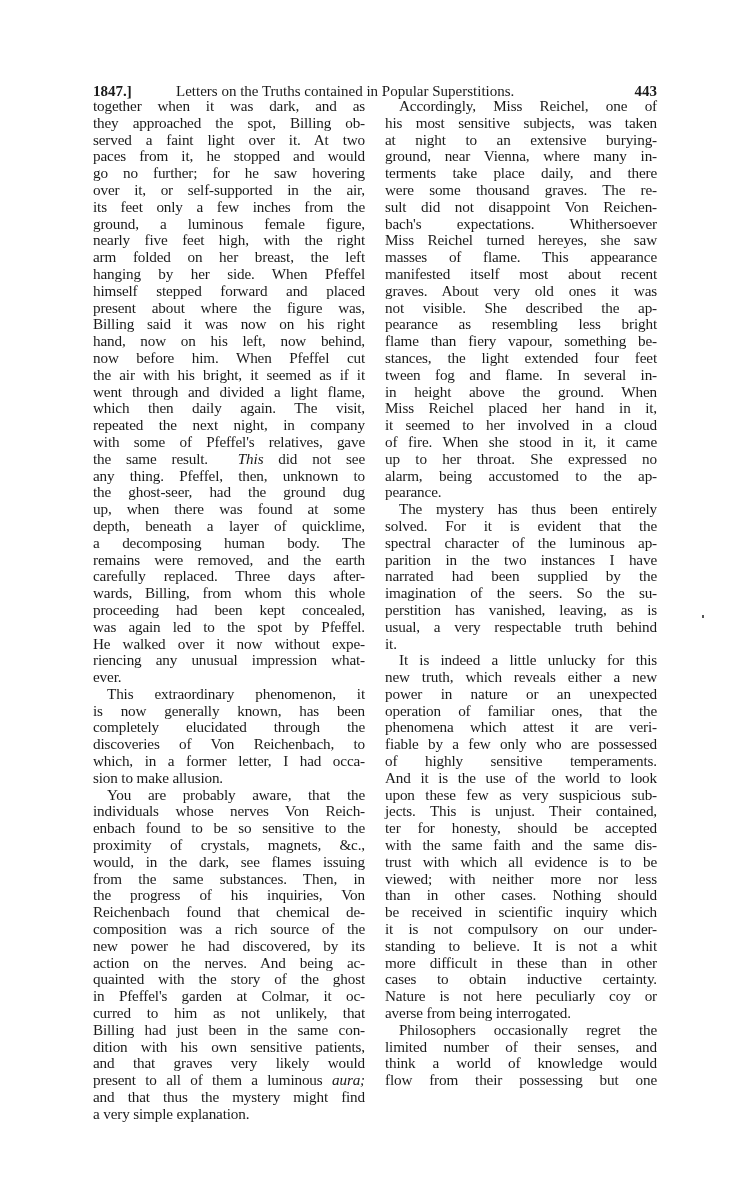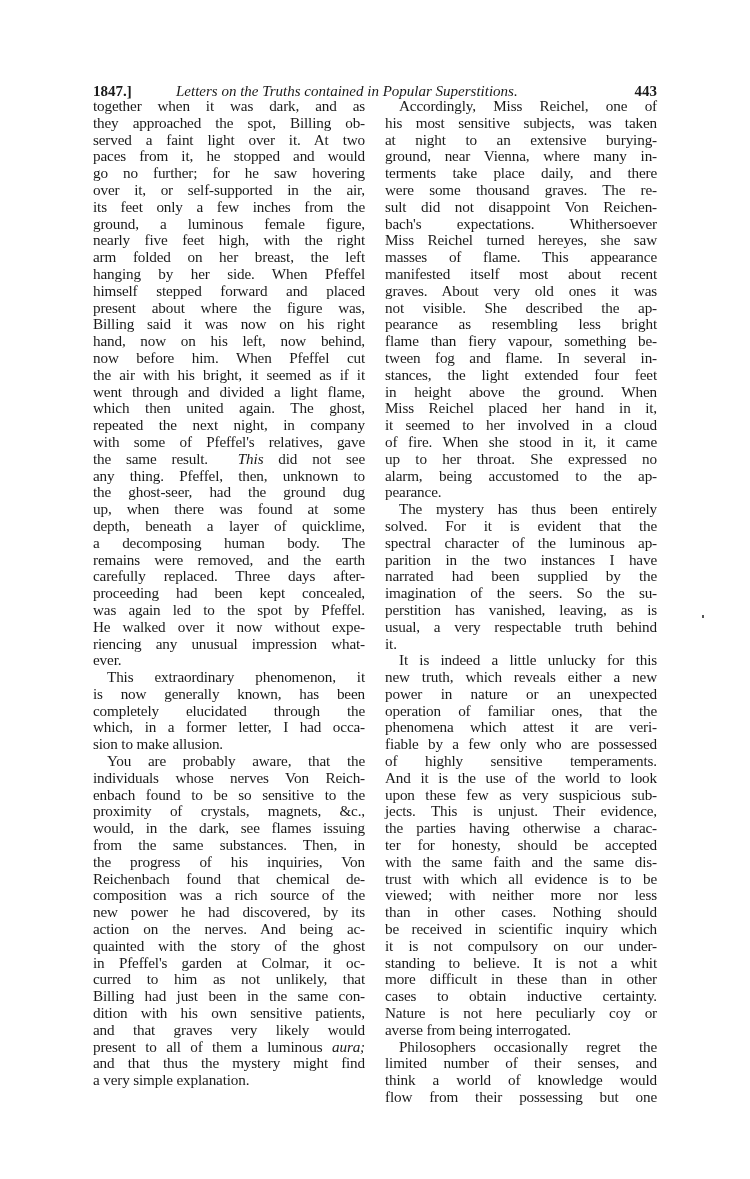--- a/index.html
+++ b/index.html
@@ -1,20 +1,20 @@
 <!DOCTYPE html>
 <html><head>
 <meta charset="utf-8">
 <style>
   html, body { margin: 0; padding: 0; background: #ffffff; }
   body { width: 750px; height: 1179px; position: relative; overflow: hidden; font-family: "Liberation Serif", "DejaVu Serif", serif; color: #1a1a1a; }
   .page { position: absolute; left: 0; top: 8px; width: 626px; height: 1179px; }
   .header { position: absolute; top: 73px; left: 93px; width: 564px; height: 20px; font-size: 15px; line-height: 20px; }
   .hdr-date { position: absolute; left: 0; top: 0; font-weight: bold; }
-  .hdr-title { position: absolute; left: 83px; top: 0; font-style: italic; }
+  .hdr-title { position: absolute; left: 83px; top: 0; }
   .hdr-page { position: absolute; right: 0; top: 0; font-weight: bold; }
   .col { position: absolute; top: 90px; width: 272px; }
   .col.left { left: 93px; }
   .col.right { left: 385px; }
   .line { display: block; height: 16.8px; line-height: 16.8px; font-size: 15.2px; text-align: justify; text-align-last: justify; white-space: nowrap; overflow: visible; letter-spacing: -0.15px; }
   .line.last { text-align-last: left; }
   .line.indent { padding-left: 14px; }
   .line span.i { font-style: italic; }
   .speck { position: absolute; left: 702px; top: 607px; width: 2px; height: 3px; background: #555; }
 </style>
@@ -41,39 +41,41 @@
     <span class="line">nearly five feet high, with the right</span>
     <span class="line">arm folded on her breast, the left</span>
     <span class="line">hanging by her side.  When Pfeffel</span>
     <span class="line">himself stepped forward and placed</span>
     <span class="line">present about where the figure was,</span>
     <span class="line">Billing said it was now on his right</span>
     <span class="line">hand, now on his left, now behind,</span>
     <span class="line">now before him.  When Pfeffel cut</span>
     <span class="line">the air with his bright, it seemed as if it</span>
     <span class="line">went through and divided a light flame,</span>
-    <span class="line">which then united again.  The ghost,</span>
+    <span class="line">which then daily again.  The visit,</span>
     <span class="line">repeated the next night, in company</span>
     <span class="line">with some of Pfeffel's relatives, gave</span>
     <span class="line"><span>the same result.&nbsp; </span><span class="i">This</span><span> did not see</span></span>
     <span class="line">any thing.  Pfeffel, then, unknown to</span>
     <span class="line">the ghost-seer, had the ground dug</span>
     <span class="line">up, when there was found at some</span>
     <span class="line">depth, beneath a layer of quicklime,</span>
     <span class="line">a decomposing human body.  The</span>
     <span class="line">remains were removed, and the earth</span>
     <span class="line">carefully replaced.  Three days after-</span>
+    <span class="line">wards, Billing, from whom this whole</span>
     <span class="line">proceeding had been kept concealed,</span>
     <span class="line">was again led to the spot by Pfeffel.</span>
     <span class="line">He walked over it now without expe-</span>
     <span class="line">riencing any unusual impression what-</span>
     <span class="line last">ever.</span>
     <span class="line indent">This extraordinary phenomenon, it</span>
     <span class="line">is now generally known, has been</span>
     <span class="line">completely elucidated through the</span>
+    <span class="line">discoveries of Von Reichenbach, to</span>
     <span class="line">which, in a former letter, I had occa-</span>
     <span class="line last">sion to make allusion.</span>
     <span class="line indent">You are probably aware, that the</span>
     <span class="line">individuals whose nerves Von Reich-</span>
     <span class="line">enbach found to be so sensitive to the</span>
     <span class="line">proximity of crystals, magnets, &amp;c.,</span>
     <span class="line">would, in the dark, see flames issuing</span>
     <span class="line">from the same substances.  Then, in</span>
     <span class="line">the progress of his inquiries, Von</span>
     <span class="line">Reichenbach found that chemical de-</span>
@@ -100,22 +102,22 @@
     <span class="line">were some thousand graves.  The re-</span>
     <span class="line">sult did not disappoint Von Reichen-</span>
     <span class="line">bach's expectations.  Whithersoever</span>
     <span class="line">Miss Reichel turned hereyes, she saw</span>
     <span class="line">masses of flame.  This appearance</span>
     <span class="line">manifested itself most about recent</span>
     <span class="line">graves.  About very old ones it was</span>
     <span class="line">not visible.  She described the ap-</span>
     <span class="line">pearance as resembling less bright</span>
     <span class="line">flame than fiery vapour, something be-</span>
+    <span class="line">stances, the light extended four feet</span>
     <span class="line">tween fog and flame.  In several in-</span>
-    <span class="line">stances, the light extended four feet</span>
     <span class="line">in height above the ground.  When</span>
     <span class="line">Miss Reichel placed her hand in it,</span>
     <span class="line">it seemed to her involved in a cloud</span>
     <span class="line">of fire.  When she stood in it, it came</span>
     <span class="line">up to her throat.  She expressed no</span>
     <span class="line">alarm, being accustomed to the ap-</span>
     <span class="line last">pearance.</span>
     <span class="line indent">The mystery has thus been entirely</span>
     <span class="line">solved.  For it is evident that the</span>
     <span class="line">spectral character of the luminous ap-</span>
@@ -127,22 +129,21 @@
     <span class="line last">it.</span>
     <span class="line indent">It is indeed a little unlucky for this</span>
     <span class="line">new truth, which reveals either a new</span>
     <span class="line">power in nature or an unexpected</span>
     <span class="line">operation of familiar ones, that the</span>
     <span class="line">phenomena which attest it are veri-</span>
     <span class="line">fiable by a few only who are possessed</span>
     <span class="line">of highly sensitive temperaments.</span>
     <span class="line">And it is the use of the world to look</span>
     <span class="line">upon these few as very suspicious sub-</span>
-    <span class="line">jects.  This is unjust.  Their evidence,</span>
-    <span class="line">the parties having otherwise a charac-</span>
+    <span class="line">jects.  This is unjust.  Their contained,</span>
     <span class="line">ter for honesty, should be accepted</span>
     <span class="line">with the same faith and the same dis-</span>
     <span class="line">trust with which all evidence is to be</span>
     <span class="line">viewed; with neither more nor less</span>
     <span class="line">than in other cases.  Nothing should</span>
     <span class="line">be received in scientific inquiry which</span>
     <span class="line">it is not compulsory on our under-</span>
     <span class="line">standing to believe.  It is not a whit</span>
     <span class="line">more difficult in these than in other</span>
     <span class="line">cases to obtain inductive certainty.</span>

